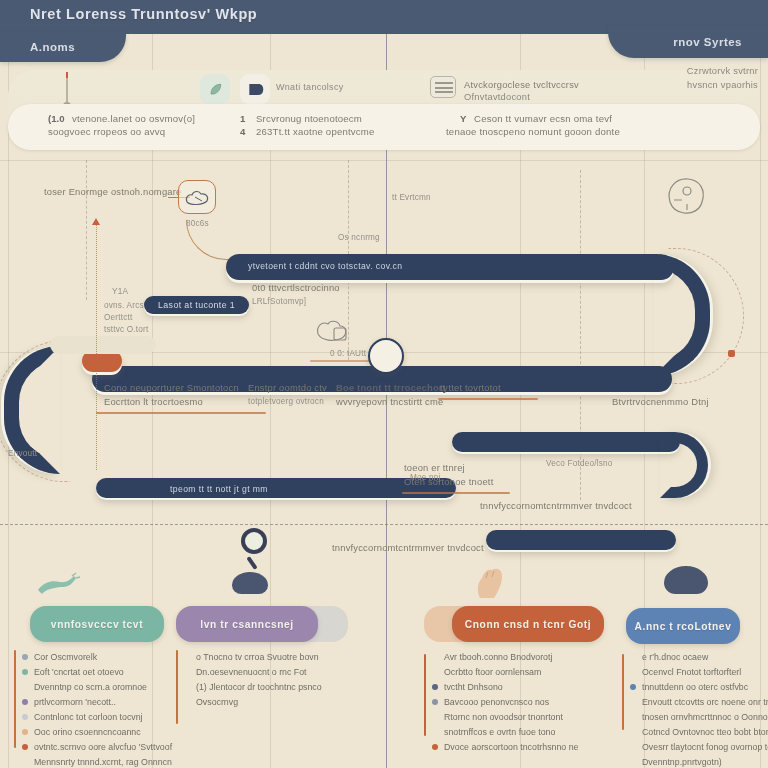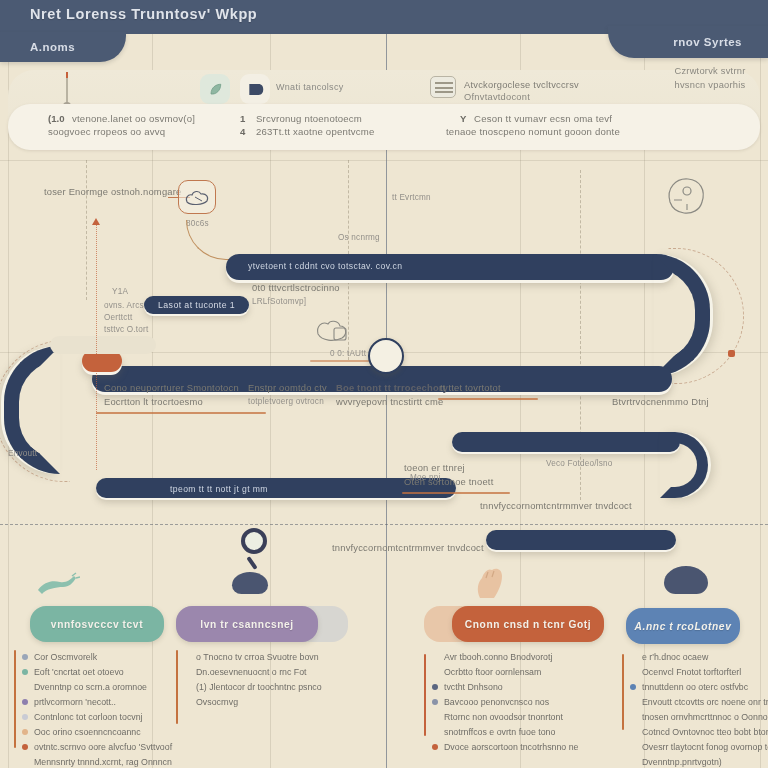--- a/index.html
+++ b/index.html
@@ -89,21 +89,21 @@
   .info-icon-doc::before {
     content:""; position:absolute; left:4px; top:5px; width:18px; height:2px;
     background:#9d9888; box-shadow: 0 5px 0 #9d9888, 0 9px 0 #9d9888;
   }
   .info-text {
     position: absolute; font-size: 9.3px; color: #8a8880; letter-spacing: .25px;
     line-height: 13px; white-space: nowrap;
   }
   .info-text.it1 { left: 464px; top: 79px; color:#7e7c74; }
   .info-text.it2 { left: 464px; top: 91px; }
-  .info-text.hdr-right { left: 662px; top: 64px; line-height: 14px; white-space: normal; width: 96px; text-align:center; }
+  .info-text.hdr-right { left: 662px; top: 64px; line-height: 14px; white-space: normal; width: 96px; text-align:right; }
 
   .row-text {
     position: absolute; font-size: 9.6px; color: #7c7a73; letter-spacing: .2px;
     white-space: nowrap;
   }
   .row-num { position: absolute; font-size: 9.6px; color: #6c6a64; font-weight: 700; }
 
   
   .ruler {
     position: absolute; left: 66px; top: 72px; width: 2px; height: 34px;
@@ -418,21 +418,21 @@
         <div class="li"><span class="bullet" style="background:#5b6680;"></span><span>tvctht Dnhsono</span></div>
         <div class="li"><span class="bullet" style="background:#8a93a8;"></span><span>Bavcooo penonvcnsco nos</span></div>
         <div class="li"><span>Rtornc non ovoodsor tnonrtont</span></div>
         <div class="li"><span>snotrnffcos e ovrtn fuoe tono</span></div>
         <div class="li"><span class="bullet" style="background:#c4623c;"></span><span>Dvoce aorscortoon tncotrhsnno ne</span></div>
 
       </div>
     </div>
 
     <div class="card">
-      <div class="card-head" style="left:626px; top:10px; width:114px; background:#5d83b4;font-style:italic;">A.nnc t rcoLotnev</div>
+      <div class="card-head" style="left:626px; top:10px; width:114px; background:#5d83b4;">A.nnc t rcoLotnev</div>
       <div class="card-rail" style="left:622px; top:56px; height:76px; background:#c4723f;"></div>
       <div class="card-body" style="left:630px; top:52px; width:140px;">
         <div class="li"><span>e r'h.dnoc ocaew</span></div>
         <div class="li"><span>Ocenvcl Fnotot torftorfterl</span></div>
         <div class="li"><span class="bullet" style="background:#5d83b4;"></span><span>tnnuttdenn oo oterc ostfvbc</span></div>
         <div class="li"><span>Envoutt ctcovtts orc noene onr tro</span></div>
         <div class="li"><span>tnosen ornvhmcrttnnoc o Oonno</span></div>
         <div class="li"><span>Cotncd Ovntovnoc tteo bobt btorsoe</span></div>
         <div class="li"><span>Ovesrr tlaytocnt fonog ovornop tecr</span></div>
         <div class="li"><span>Dvenntnp.pnrtvgotn)</span></div>

